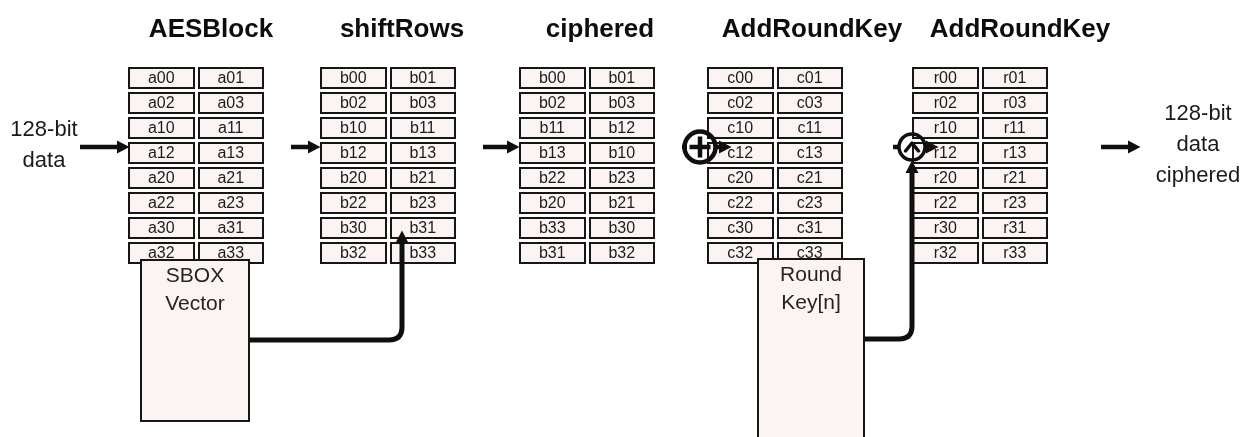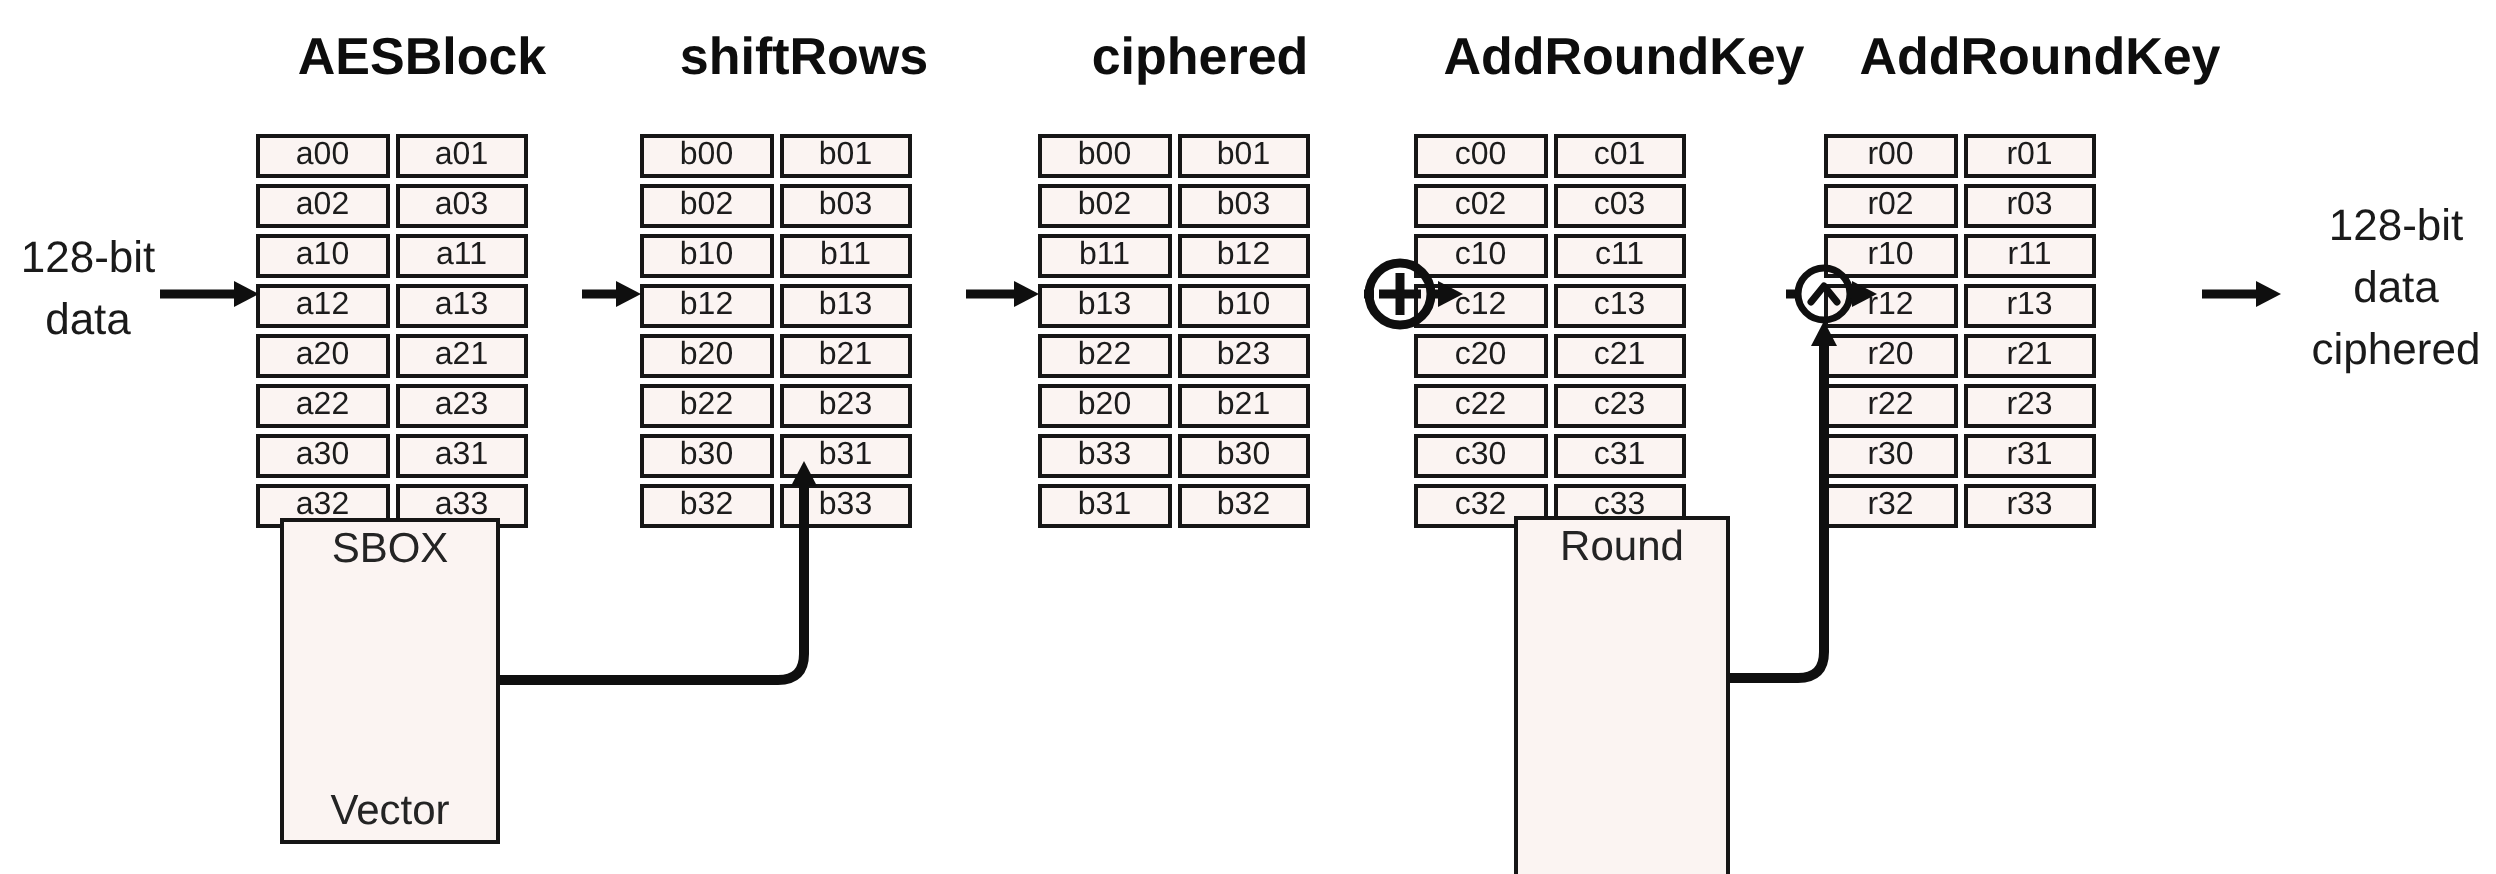--- a/index.html
+++ b/index.html
@@ -21,21 +21,21 @@
   .cell {
     box-sizing:border-box; border:2.5px solid #161616; background:#fbf4f2;
     display:flex; align-items:center; justify-content:center;
     font-size:16px; color:#1c1c1c;
   }
   .flow-label {
     position:absolute; text-align:center; font-size:22px; line-height:31px; color:#1a1a1a;
   }
   .side-box {
     position:absolute; box-sizing:border-box; border:2.5px solid #161616; background:#fbf4f2;
-    display:flex; flex-direction:column; align-items:center; justify-content:space-between;
+    display:flex; flex-direction:column; align-items:center; justify-content:flex-start;
     font-size:21px; line-height:28px; color:#242424;
   }
   #wires { position:absolute; left:0; top:0; z-index:5; pointer-events:none; }
 </style>
 </head>
 <body>
 
 <div class="stage-title" style="left:211px">AESBlock</div>
 <div class="stage-title" style="left:402px">shiftRows</div>
 <div class="stage-title" style="left:600px">ciphered</div>

